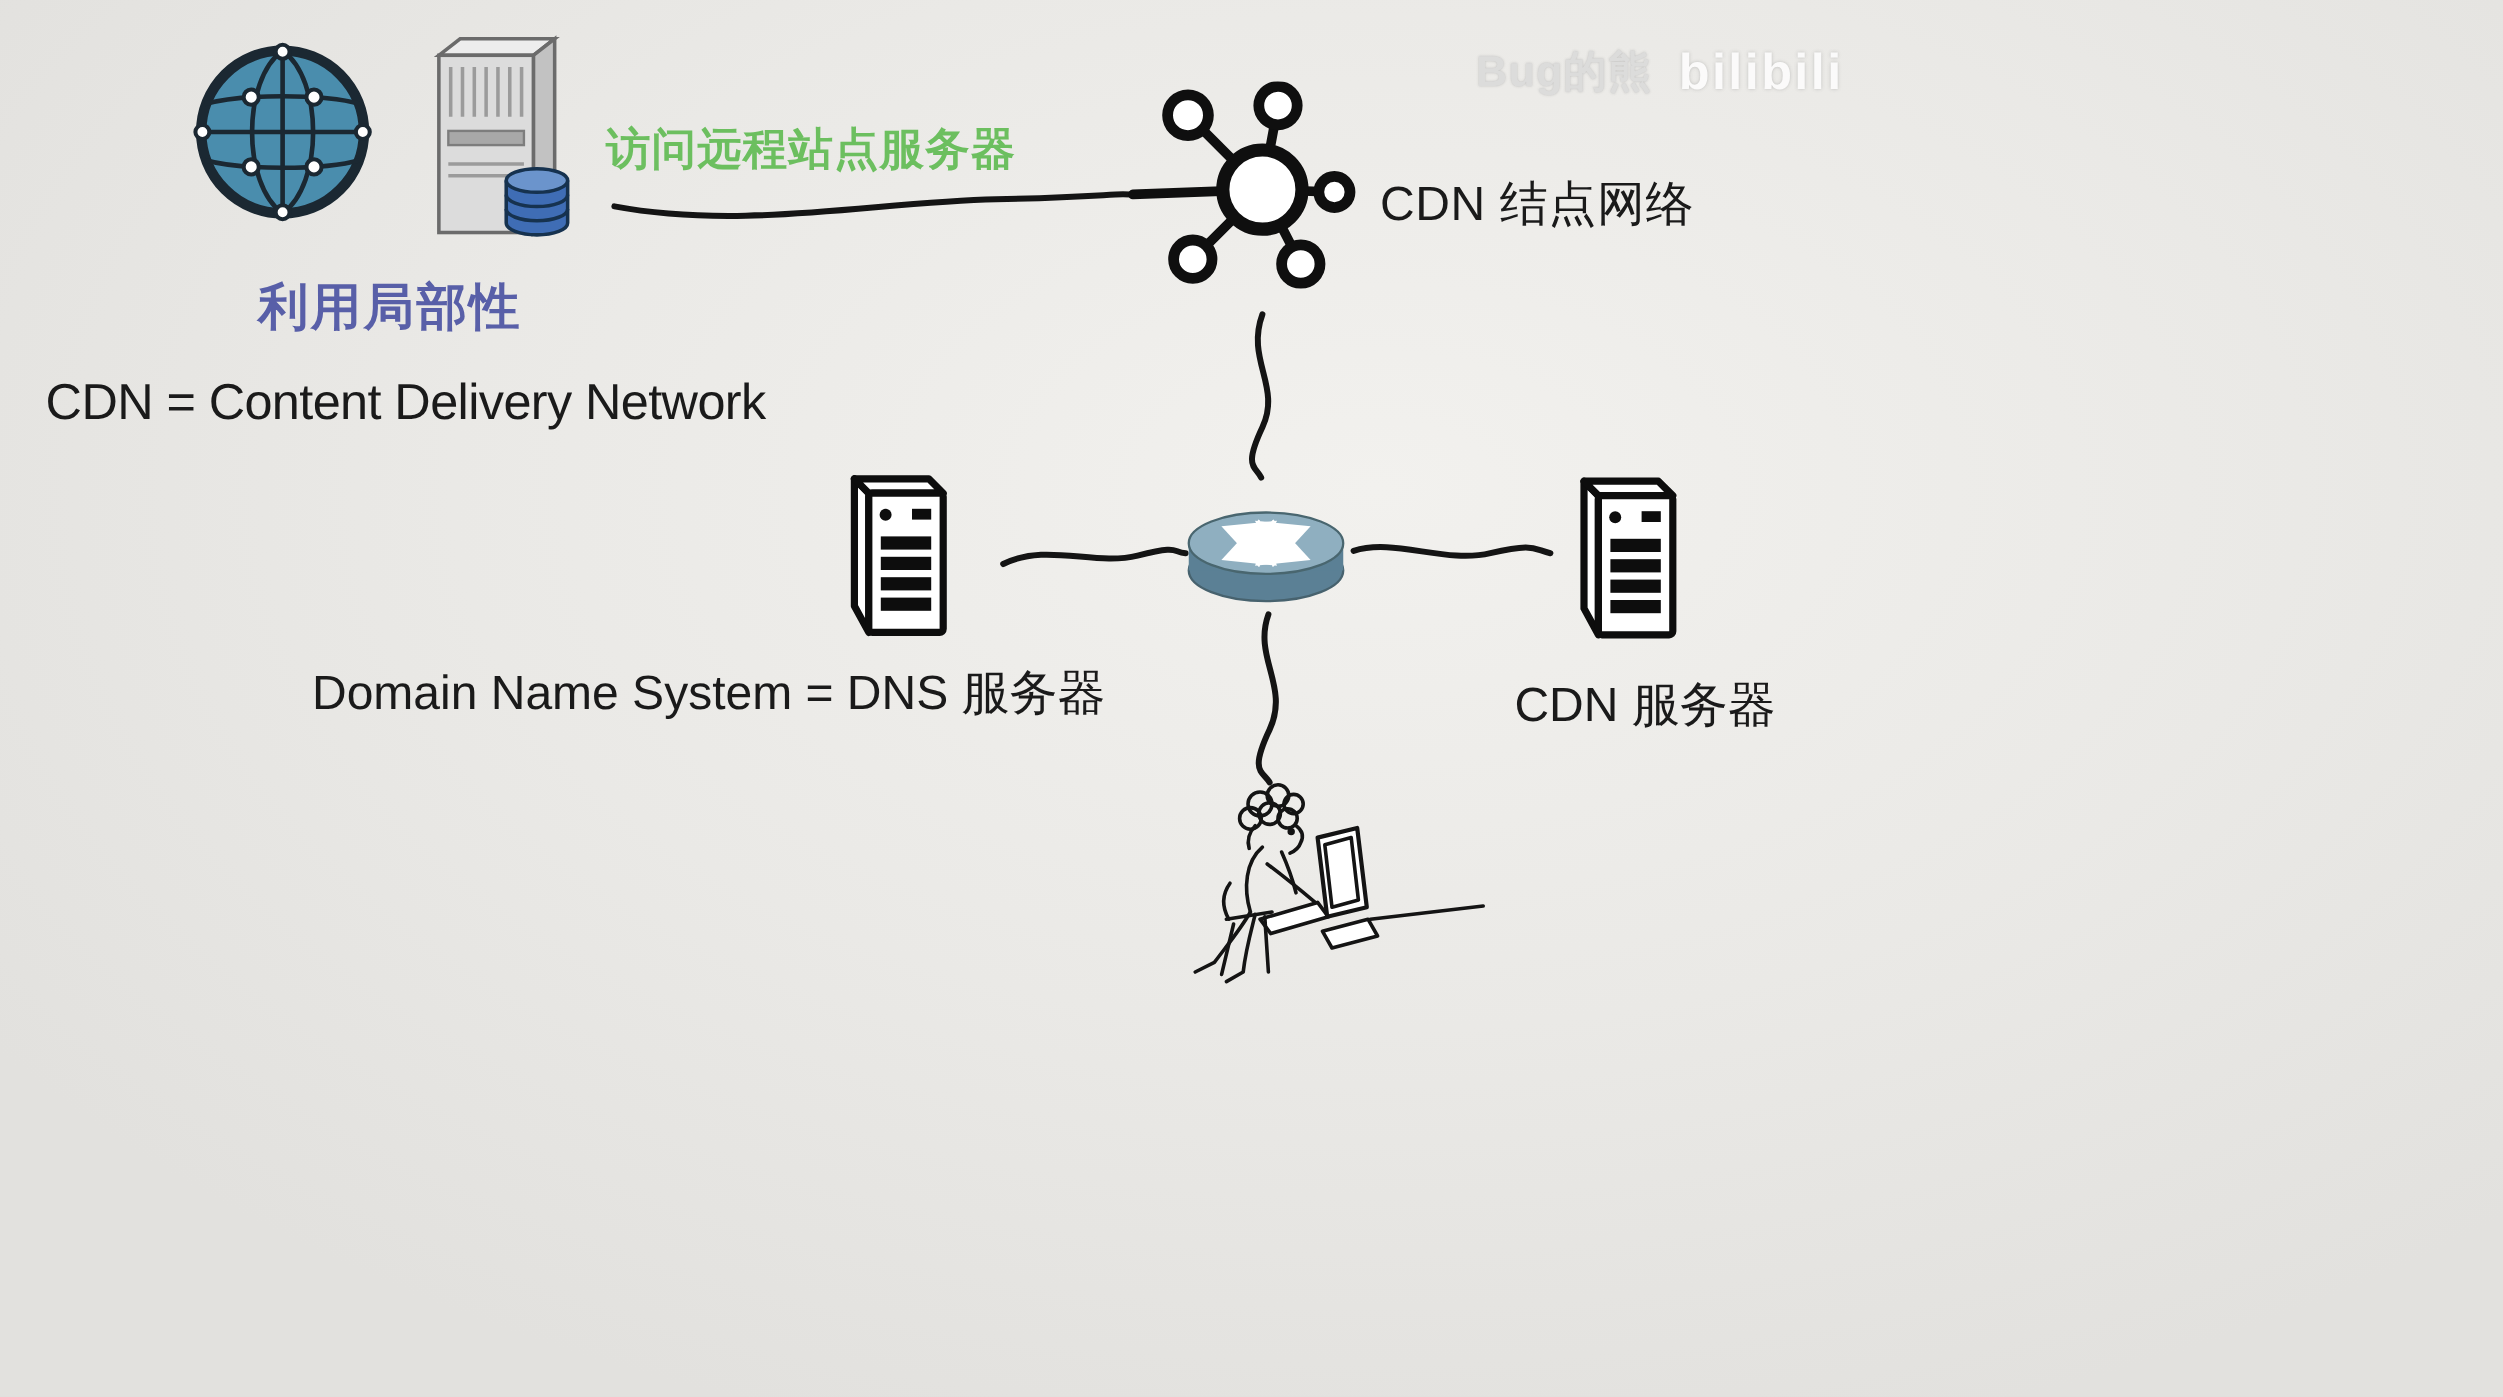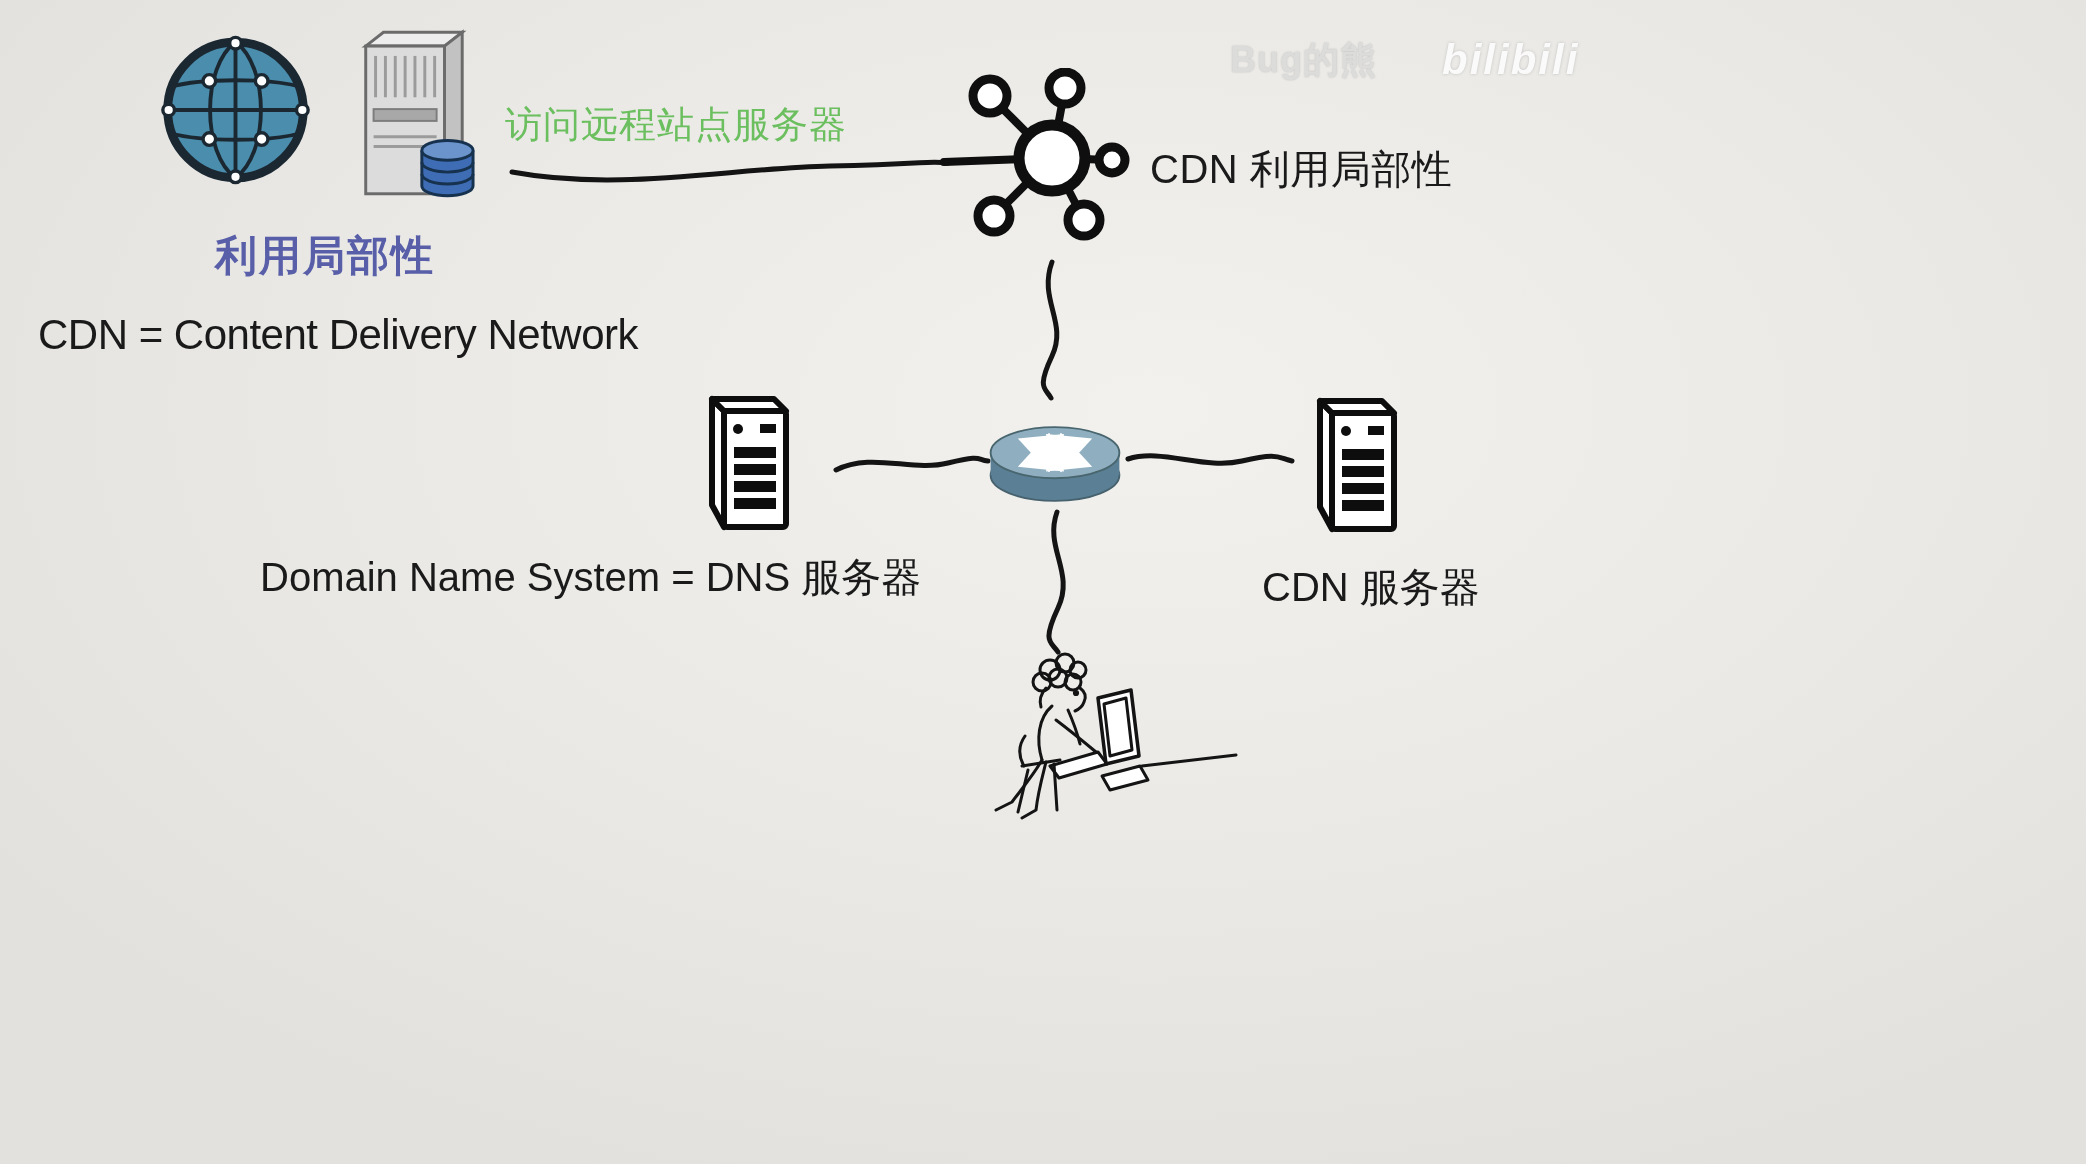--- a/index.html
+++ b/index.html
@@ -13,29 +13,29 @@
   .connectors{position:absolute;left:0;top:0;width:2086px;height:1164px;}
   .icon{position:absolute;}
   .icon-globe{left:158px;top:30px;width:155px;height:160px;}
   .icon-origin{left:348px;top:26px;width:128px;height:178px;}
   .icon-hub{left:930px;top:68px;width:210px;height:178px;}
   .icon-dns{left:698px;top:392px;width:100px;height:142px;}
   .icon-router{left:984px;top:414px;width:142px;height:100px;}
   .icon-cdnsrv{left:1306px;top:394px;width:100px;height:142px;}
   .icon-user{left:980px;top:648px;width:265px;height:200px;}
   .label{position:absolute;white-space:nowrap;color:#1a1a1a;}
-  .lbl-access{left:505px;top:100px;font-size:37px;color:#6cbf5f;font-weight:normal;letter-spacing:1px;}
+  .lbl-access{left:505px;top:100px;font-size:37px;color:#6cbf5f;font-weight:bold;letter-spacing:1px;}
   .lbl-hub{left:1150px;top:142px;font-size:40px;letter-spacing:0.5px;}
   .lbl-locality{left:215px;top:228px;font-size:42px;color:#585fa8;font-weight:bold;letter-spacing:2px;}
   .lbl-cdn-def{left:38px;top:311px;font-size:42px;letter-spacing:-0.5px;}
   .lbl-dns{left:260px;top:550px;font-size:40px;}
   .lbl-cdnsrv{left:1262px;top:560px;font-size:40px;}
   .watermark{position:absolute;left:1230px;top:36px;display:flex;gap:22px;align-items:flex-start;opacity:0.8;}
   .wm-uploader{font-size:36px;font-weight:bold;color:#d9d9d9;text-shadow:0 0 2px rgba(130,130,130,0.55);letter-spacing:1px;}
-  .wm-logo{font-size:42px;font-weight:bold;font-style:italic;color:#ffffff;letter-spacing:2px;text-shadow:0 0 3px rgba(140,140,140,0.6);margin-left:43px;}
+  .wm-logo{font-size:42px;font-weight:bold;color:#ffffff;letter-spacing:2px;text-shadow:0 0 3px rgba(140,140,140,0.6);}
 </style>
 </head>
 <body>
 
 <div class="stage">
 
   <svg class="connectors" viewBox="0 0 2086 1164">
     <g fill="none" stroke="#141414" stroke-width="5" stroke-linecap="round" stroke-linejoin="round">
       <path d="M512 172 C620 192, 730 168, 830 166 S930 160, 948 163"></path>
       <path d="M1052 262 C1038 300, 1068 322, 1052 356 S1046 388, 1051 398"></path>
@@ -205,21 +205,21 @@
         <path d="M48 122 l-10 42"></path>
         <path d="M74 116 l3 46"></path>
 
         <path d="M62 112 C54 126 44 138 32 154 l-16 8"></path>
         <path d="M66 114 C62 130 58 144 56 162 l-14 8"></path>
       </g>
     </svg>
   </span>
 
   <div class="label lbl-access">访问远程站点服务器</div>
-  <div class="label lbl-hub">CDN 利用局部性</div>
+  <div class="label lbl-hub">CDN 结点网络</div>
   <div class="label lbl-locality">利用局部性</div>
   <div class="label lbl-cdn-def">CDN = Content Delivery Network</div>
   <div class="label lbl-cdnsrv">CDN 服务器</div>
   <div class="label lbl-dns">Domain Name System = DNS 服务器</div>
 
   <div class="watermark">
     <span class="wm-uploader">Bug的熊</span>
     <span class="wm-logo">bilibili</span>
   </div>
 

